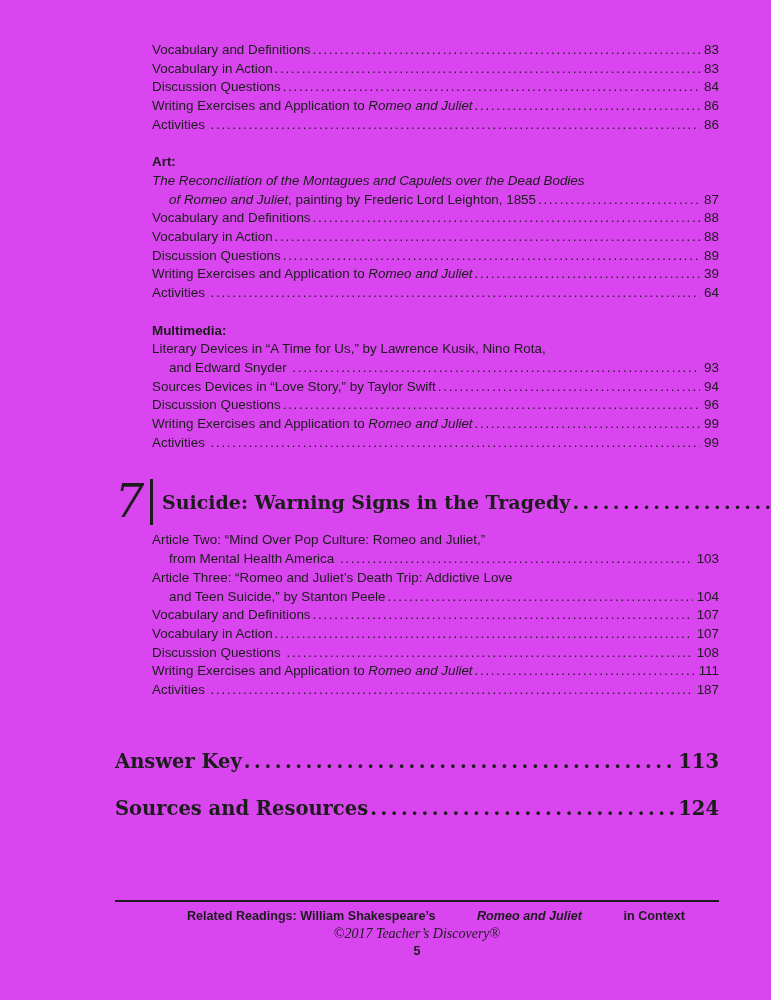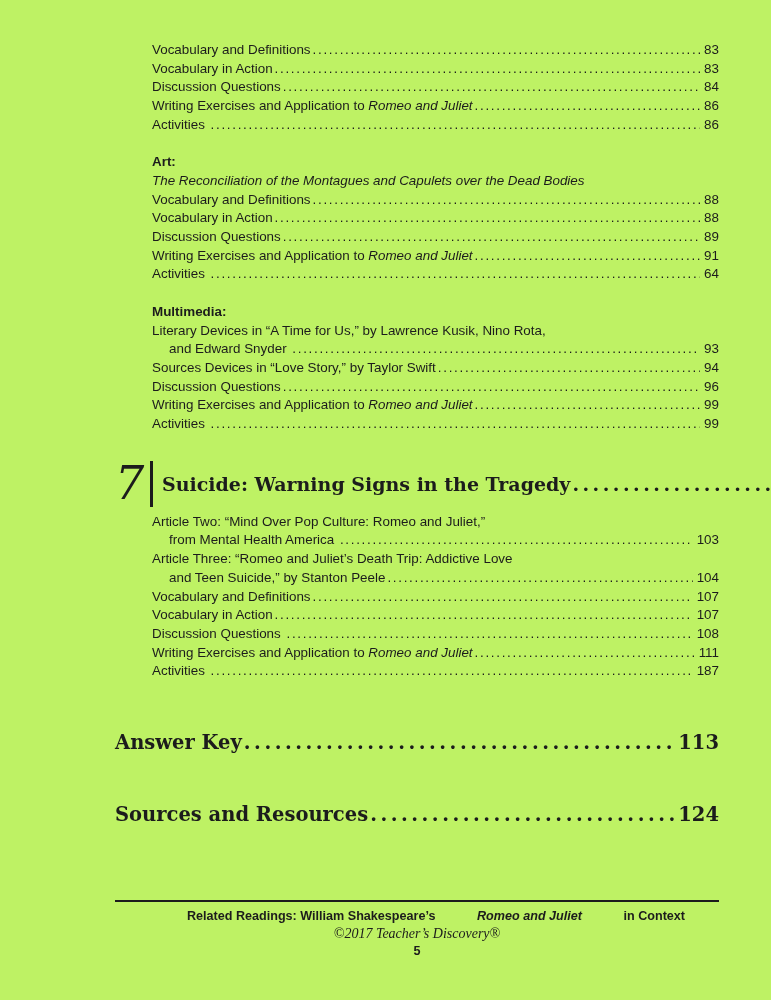--- a/index.html
+++ b/index.html
@@ -1,18 +1,18 @@
 <!DOCTYPE html>
 <html><head>
 <meta charset="utf-8">
 <style>
   html, body { margin: 0; padding: 0; background: #ffffff; }
   .page {
     width: 771px; height: 1000px; position: relative;
-    background: #bef264; color: #1c1c1c; overflow: hidden;
+    background: #d946ef; color: #1c1c1c; overflow: hidden;
   }
   .content { position: absolute; top: 41px; left: 115px; width: 604px; }
 
   .toc {
     margin-left: 37px;
     font-family: "Liberation Sans", "DejaVu Sans", sans-serif;
     font-size: 13.4px; line-height: 18.7px;
   }
   .toc-heading { font-weight: bold; margin-top: 18.7px; }
   .entry-line { display: flex; align-items: baseline; }
@@ -44,21 +44,21 @@
   }
   .chapter-line .dots::after, .bm-row .dots::after { letter-spacing: 3.5px; }
   .chapter-entries { margin-top: 6px; }
 
   .back-matter { margin-top: 50px; }
   .bm-row {
     display: flex; align-items: baseline;
     font-family: "DejaVu Serif", "Liberation Serif", serif;
     font-weight: bold; font-size: 19.5px; justify-content: flex-end;
   }
-  .bm-row + .bm-row { margin-top: 49px; }
+  .bm-row + .bm-row { margin-top: 24px; }
 
   .footer {
     position: absolute; left: 115px; width: 604px; top: 900px; text-align: center;
     font-family: "Liberation Sans", "DejaVu Sans", sans-serif;
   }
   .footer-rule { height: 0; border: 0; border-top: 2px solid #1c1c1c; margin: 0 0 7px 0; }
   .footer-title { font-weight: bold; font-size: 12.6px; }
   .footer-title .seg { white-space: pre; padding-left: 38px; }
   .footer-copy { font-family: "Liberation Serif", "DejaVu Serif", serif; font-style: italic; font-size: 14px; margin-top: 3px; }
   .footer-pg { font-weight: bold; font-size: 12.6px; margin-top: 2px; }
@@ -104,20 +104,26 @@
             <span class="seg">Activities </span>
             <span class="dots"></span>
             <span class="pg">86</span>
           </div>
         </div>
         <div class="toc-heading">Art:</div>
         <div class="toc-entry">
           <div class="entry-line">
             <span class="seg it">The Reconciliation of the Montagues and Capulets over the Dead Bodies</span>
           </div>
+          <div class="entry-line cont">
+            <span class="seg it">of Romeo and Juliet</span>
+            <span class="seg">, painting by Frederic Lord Leighton, 1855</span>
+            <span class="dots"></span>
+            <span class="pg">87</span>
+          </div>
         </div>
         <div class="toc-entry">
           <div class="entry-line">
             <span class="seg">Vocabulary and Definitions</span>
             <span class="dots"></span>
             <span class="pg">88</span>
           </div>
         </div>
         <div class="toc-entry">
           <div class="entry-line">
@@ -131,21 +137,21 @@
             <span class="seg">Discussion Questions</span>
             <span class="dots"></span>
             <span class="pg">89</span>
           </div>
         </div>
         <div class="toc-entry">
           <div class="entry-line">
             <span class="seg">Writing Exercises and Application to </span>
             <span class="seg it">Romeo and Juliet</span>
             <span class="dots"></span>
-            <span class="pg">91</span>
+            <span class="pg">39</span>
           </div>
         </div>
         <div class="toc-entry">
           <div class="entry-line">
             <span class="seg">Activities </span>
             <span class="dots"></span>
             <span class="pg">64</span>
           </div>
         </div>
         <div class="toc-heading">Multimedia:</div>

